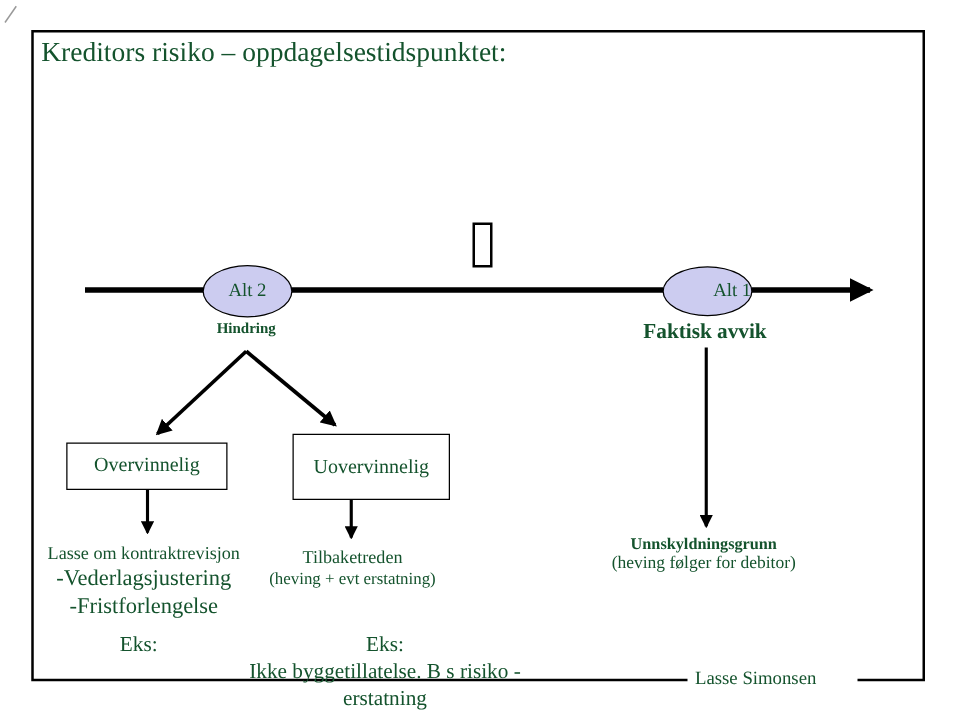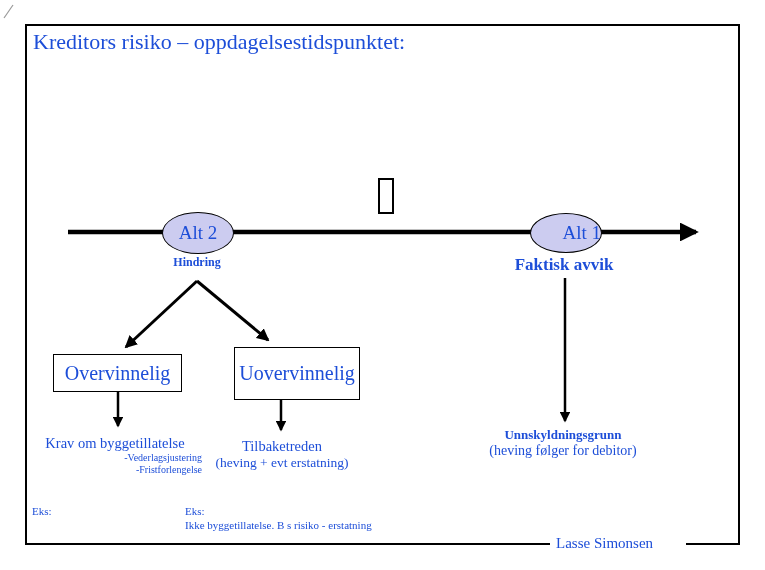--- a/index.html
+++ b/index.html
@@ -1,54 +1,54 @@
 <!DOCTYPE html>
 <html style="--ellipse-fill: #ccccf0;"><head>
 <meta charset="utf-8">
 <style>
   html,body{margin:0;padding:0;background:#fff;}
   #stage{
     position:relative;width:765px;height:570px;background:#fff;overflow:hidden;
-    font-family:"Liberation Serif","DejaVu Serif",serif;color:#1d4ed8;
+    font-family:"Liberation Serif","DejaVu Serif",serif;color:#14532d;
   }
   .abs{position:absolute;}
   #frame{
     left:25px;top:24px;width:711px;height:517px;
     border:2px solid #000;background:#fff;
   }
   #title{left:33px;top:29px;font-size:22px;white-space:nowrap;}
   #svg-overlay{left:0;top:0;width:765px;height:570px;pointer-events:none;}
   .ellipse{
     border:1.5px solid #000;border-radius:50%;
     background:var(--ellipse-fill,#ccccf0);
     display:flex;align-items:center;justify-content:center;
-    font-size:19px;
+    font-size:15px;
   }
   #ellipse-alt2{left:162px;top:212px;width:70px;height:40px;}
   #ellipse-alt1{left:530px;top:213px;width:70px;height:38px;justify-content:flex-end;}
   #marker-rect{left:378px;top:178px;width:12px;height:32px;border:2px solid #000;background:#fff;}
   .lbl{text-align:center;white-space:nowrap;}
   #hindring{left:147px;top:255px;width:100px;font-size:12px;font-weight:bold;}
   #oppfyllelse{left:326px;top:246px;width:120px;font-size:17px;}
   #faktisk-avvik{left:504px;top:255px;width:120px;font-size:17px;font-weight:bold;}
   .node-box{
     border:1.5px solid #000;background:#fff;
     display:flex;align-items:center;justify-content:center;
-    font-size:20px;
+    font-size:16px;
   }
   #overvinnelig-box{left:53px;top:354px;width:127px;height:36px;}
   #uovervinnelig-box{left:234px;top:347px;width:124px;height:51px;}
   .outcome{text-align:center;line-height:1.2;}
   #krav-block{left:28px;top:435px;width:174px;font-size:14.5px;}
-  #krav-block .sub{font-size:10px;text-align:right;}
+  #krav-block .sub{font-size:18px;}
   #tilbaketreden-block{left:200px;top:438px;width:164px;font-size:14.5px;}
   #tilbaketreden-block .sub{font-size:13.5px;}
   #unnskyldning-block{left:463px;top:427px;width:200px;font-size:14px;}
   #unnskyldning-block .head{font-size:13px;font-weight:bold;}
-  .eks{text-align:left;font-size:11px;line-height:1.25;}
+  .eks{text-align:center;font-size:17px;line-height:1.25;}
   #eks-left{left:32px;top:505px;width:158px;}
   #eks-right{left:185px;top:505px;width:246px;}
   #footer-author{
     left:550px;top:535px;width:124px;text-align:left;
     font-size:15px;background:#fff;padding:0 6px;white-space:nowrap;
   }
 </style>
 </head>
 <body>
 
@@ -86,21 +86,21 @@
   <div id="faktisk-avvik" class="abs lbl">Faktisk avvik</div>
 
   <div id="overvinnelig-box" class="abs node-box">
     <span>Overvinnelig</span>
   </div>
   <div id="uovervinnelig-box" class="abs node-box">
     <span>Uovervinnelig</span>
   </div>
 
   <div id="krav-block" class="abs outcome">
-    <div>Krav om byggetillatelse</div>
+    <div>Lasse om kontraktrevisjon</div>
     <div class="sub">-Vederlagsjustering</div>
     <div class="sub">-Fristforlengelse</div>
   </div>
 
   <div id="tilbaketreden-block" class="abs outcome">
     <div>Tilbaketreden</div>
     <div class="sub">(heving + evt erstatning)</div>
   </div>
 
   <div id="unnskyldning-block" class="abs outcome">

